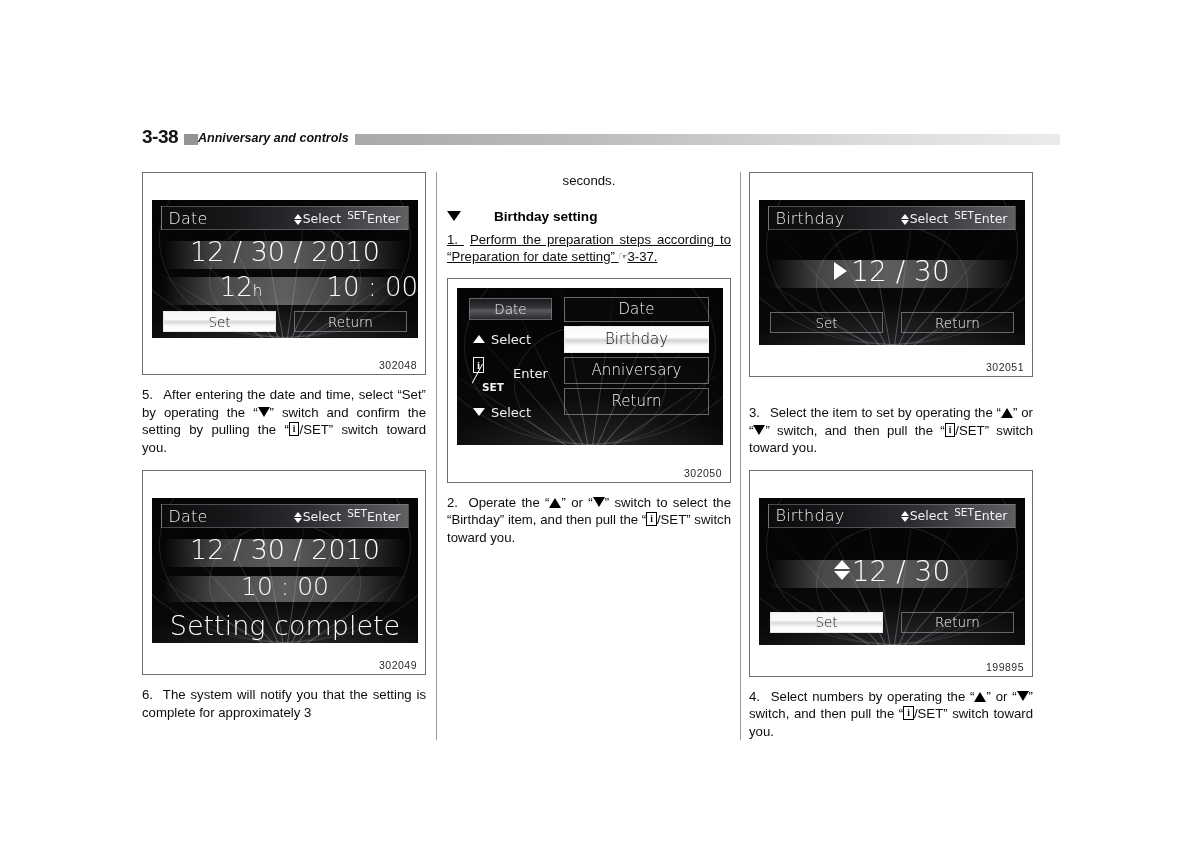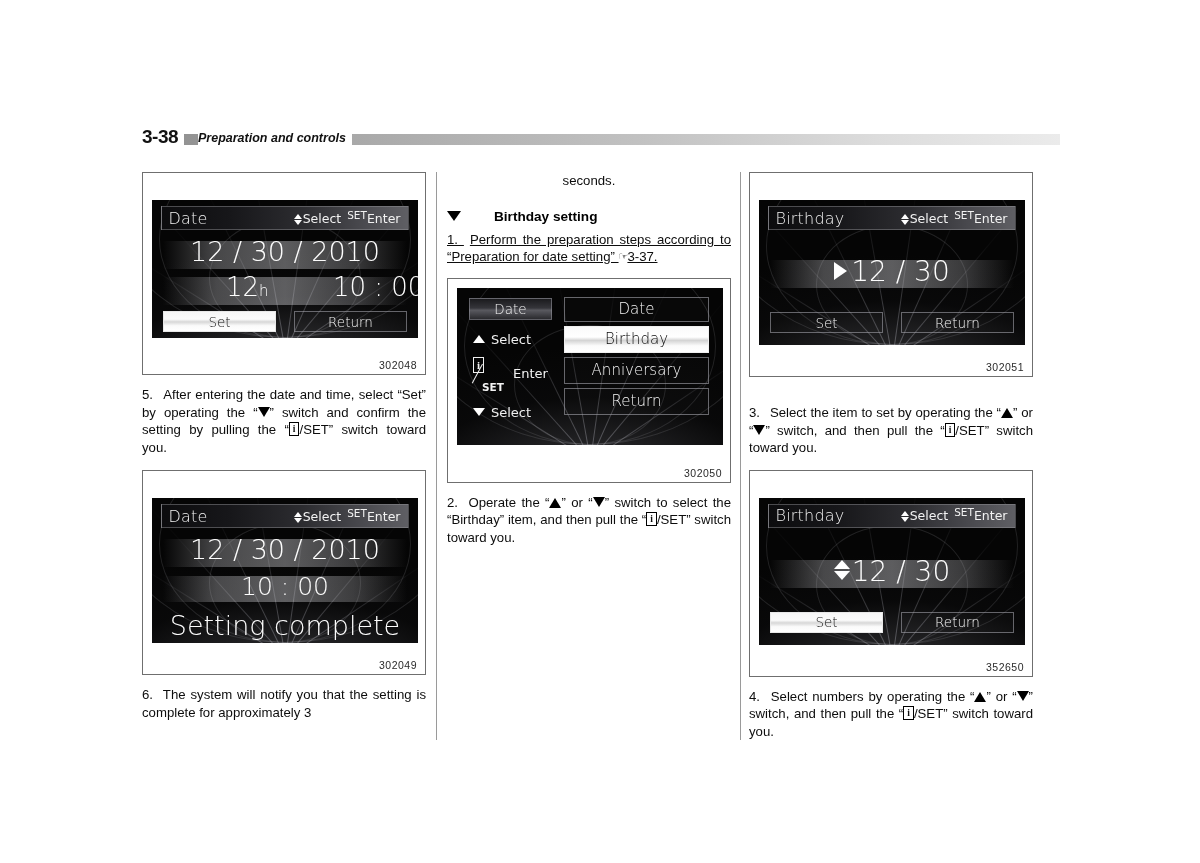--- a/index.html
+++ b/index.html
@@ -390,21 +390,21 @@
   .updown-big i.d { border-top: 9px solid #fff; }
 </style>
 </head>
 <body>
 
 <div class="page">
 
   <div class="header">
     <div class="header-bar"></div>
     <div class="header-pageno">3-38</div>
-    <div class="header-title">Preparation and controls</div>
+    <div class="header-title">Anniversary and controls</div>
   </div>
 
   <div class="vrule v1"></div>
   <div class="vrule v2"></div>
 
   <div class="col col-left">
 
     <div class="figframe" style="width:284px;height:203px;">
       <div class="lcd" style="left:9px;top:27px;width:266px;height:138px;">
         <div class="rays">
@@ -431,21 +431,21 @@
             <span class="lbl-select">Select</span>
             <span class="set-sup">SET</span>
             <span class="lbl-enter">Enter</span>
           </span>
         </div>
 
         <div class="hl-strip" style="top:41px;height:28px;"></div>
         <div class="lcd-value" style="top:36px;font-size:27px;">12 / 30 / 2010</div>
 
         <div class="hl-strip" style="top:77px;height:28px;"></div>
-        <div class="lcd-value" style="top:72px;font-size:26px;text-align:left;padding-left:44px;">
+        <div class="lcd-value" style="top:72px;font-size:26px;text-align:right;">
           <span style="display:inline-block;margin-left:30px;">12</span><span style="font-size:15px;">h</span>
           <span style="display:inline-block;margin-left:56px;">10 : 00</span>
         </div>
 
         <div class="lcd-btn sel" style="left:11px;top:111px;width:113px;height:21px;">Set</div>
         <div class="lcd-btn" style="left:142px;top:111px;width:113px;height:21px;">Return</div>
       </div>
       <div class="fig-caption">302048</div>
     </div>
 
@@ -643,21 +643,21 @@
         <div class="lcd-value" style="top:57px;font-size:28px;">
           <span class="updown-big">
               <i class="u"></i>
               <i class="d"></i>
             </span><span>12 / 30</span>
         </div>
 
         <div class="lcd-btn sel" style="left:11px;top:114px;width:113px;height:21px;">Set</div>
         <div class="lcd-btn" style="left:142px;top:114px;width:113px;height:21px;">Return</div>
       </div>
-      <div class="fig-caption">352650</div>
+      <div class="fig-caption">199895</div>
     </div>
 
     <p class="para" style="margin-top:11px;">
       <span>4.</span>
       <span style="display:inline-block;width:6px"></span><span>Select numbers by operating the “</span><span class="tri-up-in"></span><span>” or “</span><span class="tri-dn-in"></span><span>” switch, and then pull the “</span><span class="ibox">i</span><span>/SET” switch toward you.</span>
     </p>
   </div>
 
 </div>
 

